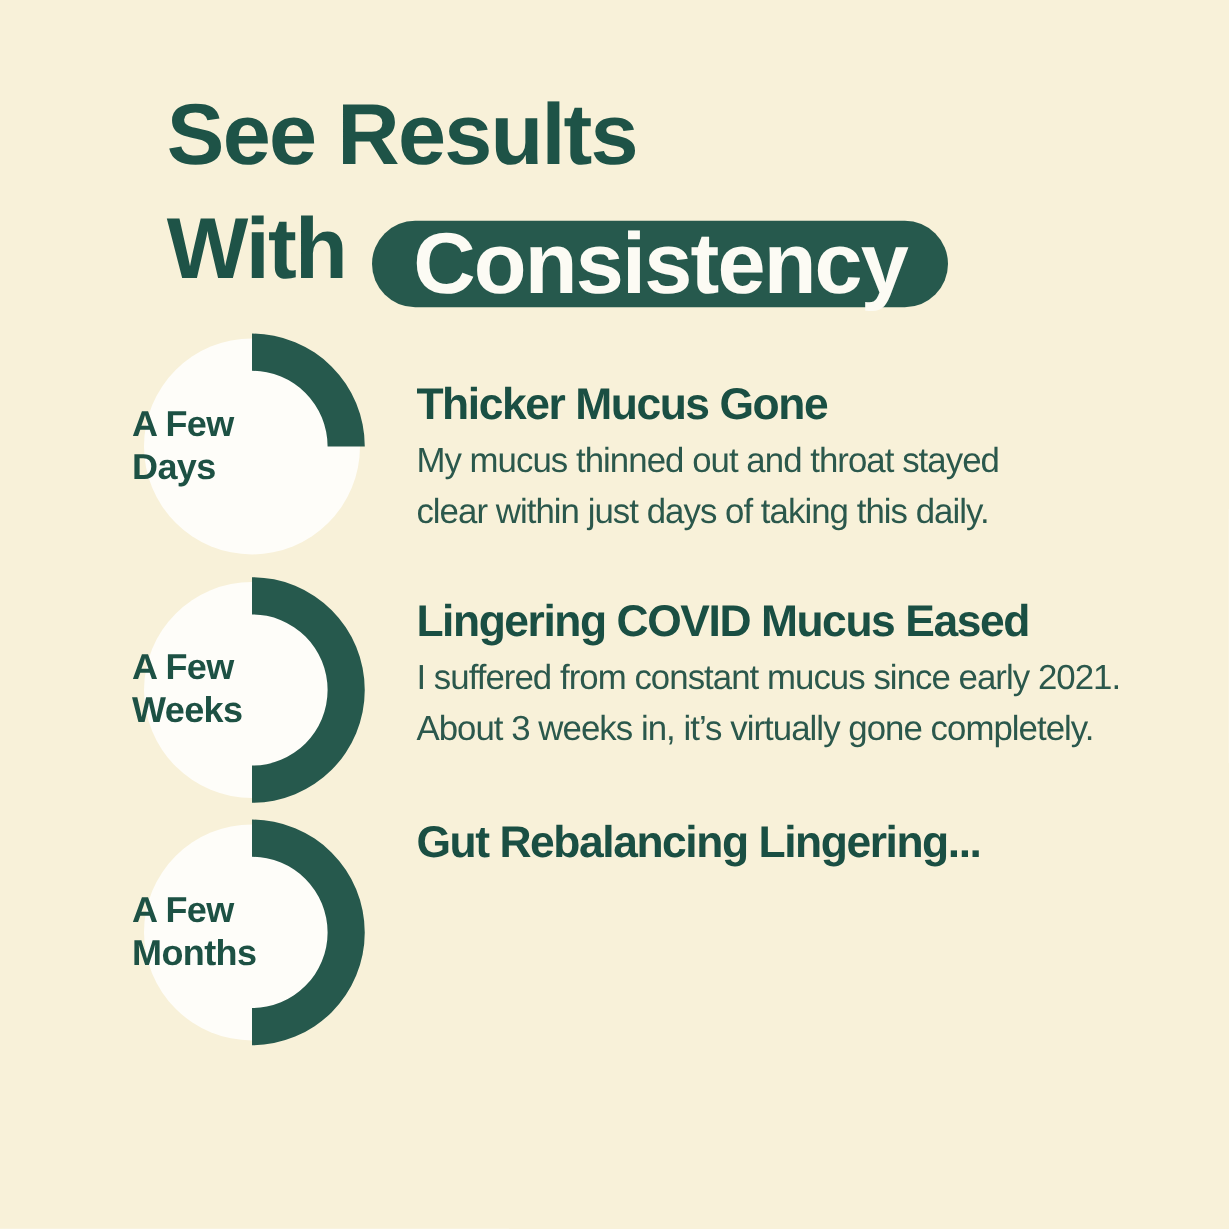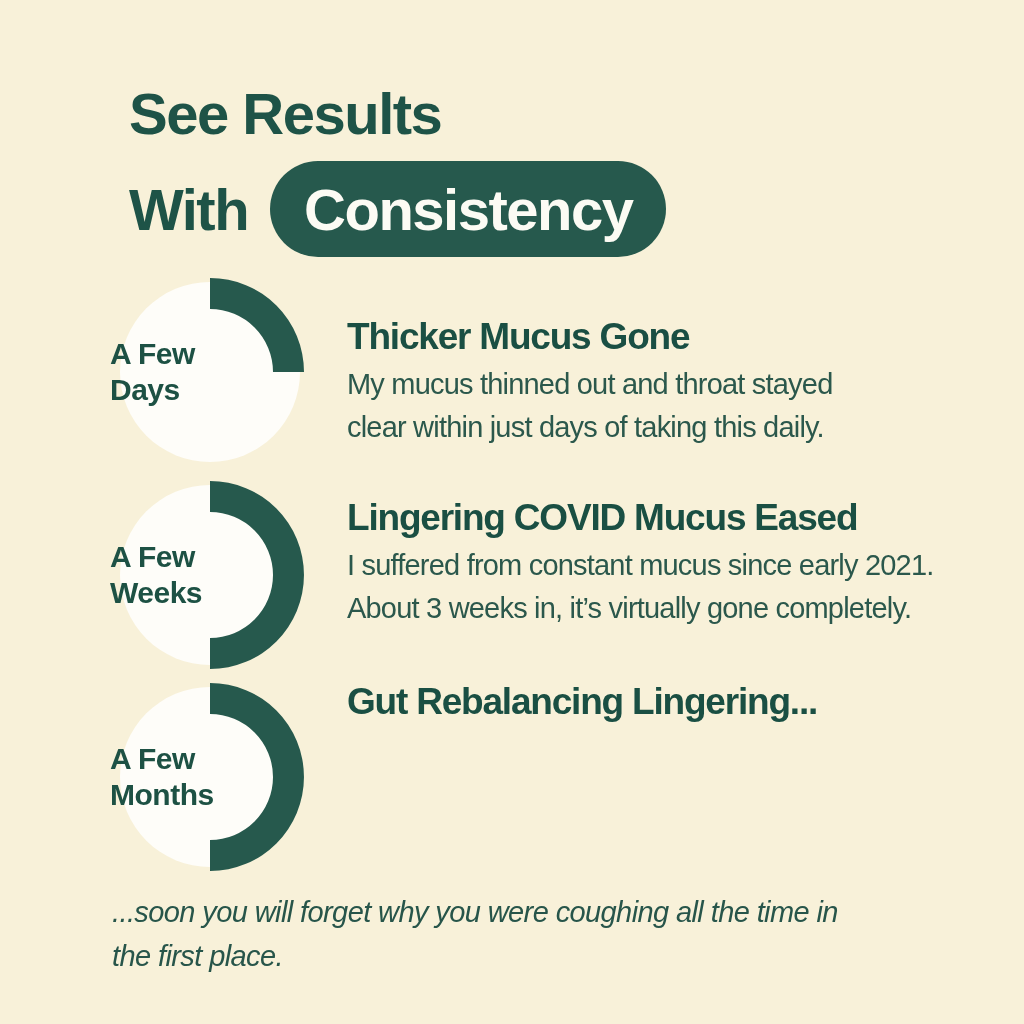--- a/index.html
+++ b/index.html
@@ -5,31 +5,31 @@
   html,body{margin:0;padding:0;}
   .canvas{
     position:relative;
     width:1024px;height:1024px;
     background:var(--bg,#f8f1d9);
     overflow:hidden;
     font-family:"Liberation Sans", sans-serif;
   }
   
   .title-block{
-    position:absolute;left:129px;top:66px;
+    position:absolute;left:139px;top:66px;
     font-weight:700;
-    font-size:58px;line-height:95px;
+    font-size:72px;line-height:95px;
     letter-spacing:-1.5px;
     color:var(--title,#1e5347);
   }
   .title-line2{display:flex;align-items:flex-end;}
   .pill{
     display:inline-flex;align-items:center;justify-content:center;
     margin-left:22px;
-    height:96px;padding:0 34px;
+    height:72px;padding:0 34px;
     border-radius:48px;
     background:var(--green,#26594d);
     color:var(--pill_text,#fcfbf4);
   }
   
   .marker{position:absolute;left:110px;width:200px;height:200px;}
   .m0 .marker{top:272px;}
   .m1 .marker{top:475px;}
   .m2 .marker{top:677px;}
   .marker svg{position:absolute;inset:0;width:200px;height:200px;}
@@ -131,16 +131,14 @@
       <div class="label">
         <div>A Few</div>
         <div>Months</div>
       </div>
     </div>
     <div class="content">
       <h2>Gut Rebalancing Lingering...</h2>
     </div>
   </section>
 
-  <p class="footer-note">...soon you will forget why you were coughing all the time in
-the first place.</p>
 
 </div>
 
 </body></html>

